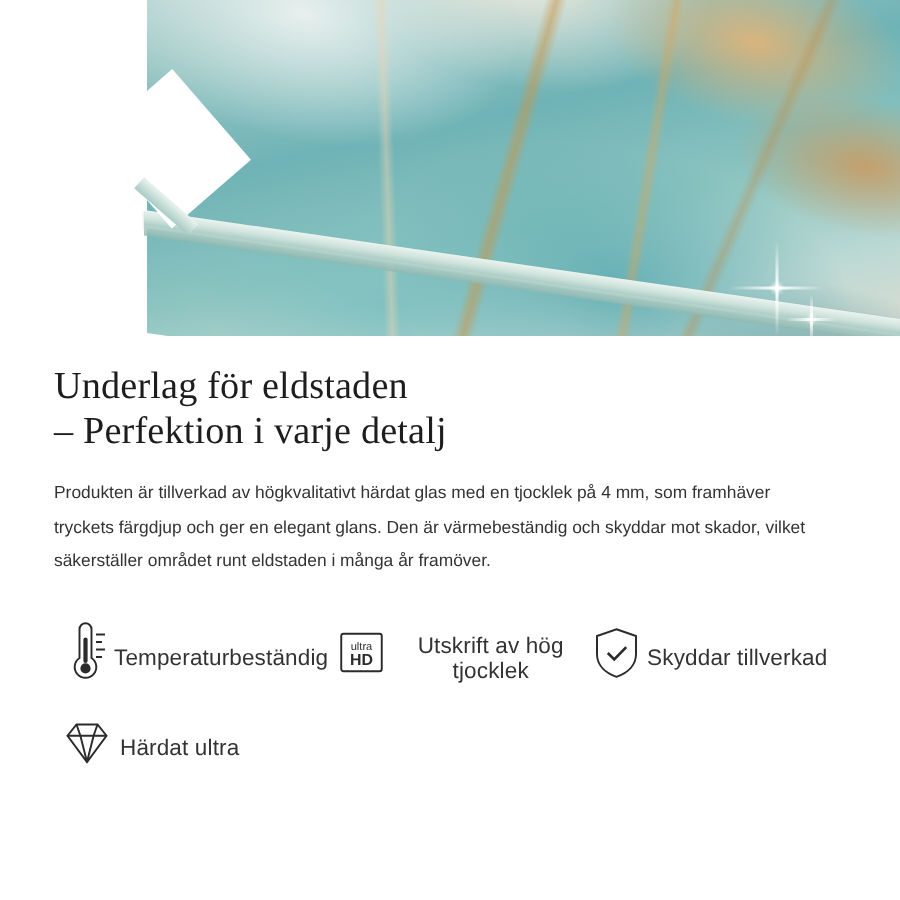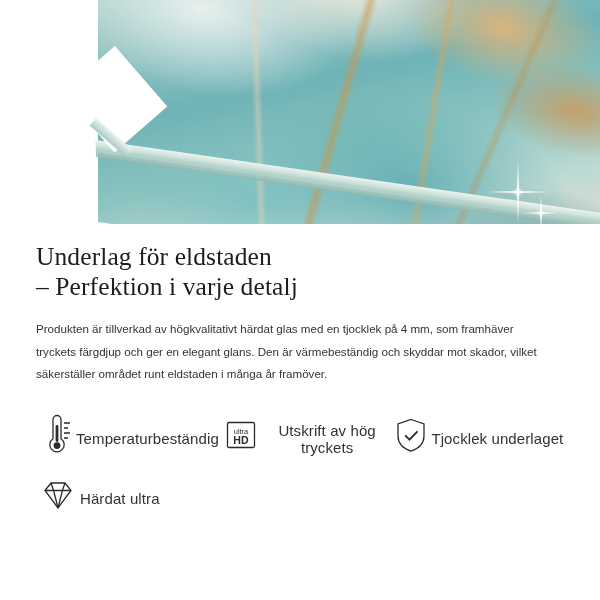--- a/index.html
+++ b/index.html
@@ -220,31 +220,31 @@
       </div>
 
       <div class="feature">
         <div class="glyph">
           <svg width="44" height="44" viewBox="0 0 44 44" fill="none">
             <rect x="8.5" y="9.5" width="27" height="25" rx="1.5" stroke="#2b2b2b" stroke-width="1.3"></rect>
             <text x="22" y="20.5" text-anchor="middle" font-family="Liberation Sans, sans-serif" font-size="7.4" fill="#2b2b2b">ultra</text>
             <text x="22" y="30.5" text-anchor="middle" font-family="Liberation Sans, sans-serif" font-size="10.6" font-weight="bold" fill="#2b2b2b">HD</text>
           </svg>
         </div>
-        <div class="caption">Utskrift av hög tryckets</div>
+        <div class="caption">Utskrift av hög tjocklek</div>
       </div>
 
       <div class="feature">
         <div class="glyph">
           <svg width="40" height="44" viewBox="0 0 40 44" fill="none" stroke="#2b2b2b" stroke-width="1.3">
             <path d="M20 6.5 33 11v12c0 7.4-5.4 12.6-13 15.2C12.4 35.6 7 30.4 7 23V11l13-4.5Z"></path>
             <path d="M14.2 22.3l4.3 4.3 8-8.2" stroke-width="1.8"></path>
           </svg>
         </div>
-        <div class="caption">Tjocklek underlaget</div>
+        <div class="caption">Skyddar tillverkad</div>
       </div>
 
       <div class="feature">
         <div class="glyph">
           <svg width="44" height="40" viewBox="0 0 44 40" fill="none" stroke="#2b2b2b" stroke-width="1.3">
             <path d="M9 15.5 15 8h14l6 7.5L22 33 9 15.5Z"></path>
             <path d="M9 15.5h26M15 8l2.6 7.5L22 33M29 8l-2.6 7.5L22 33"></path>
           </svg>
         </div>
         <div class="caption">Härdat ultra</div>

